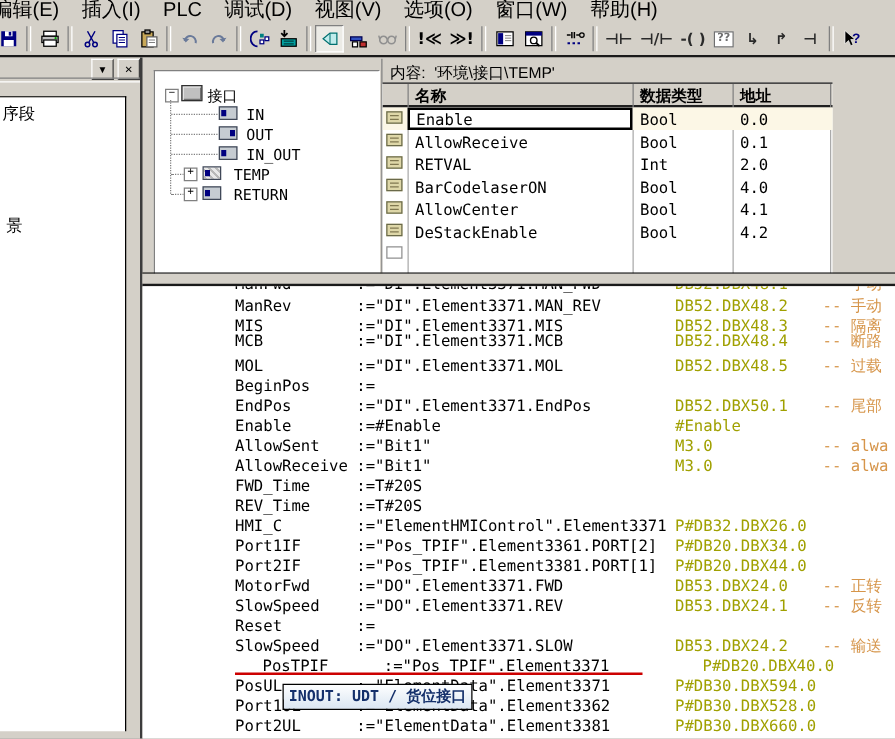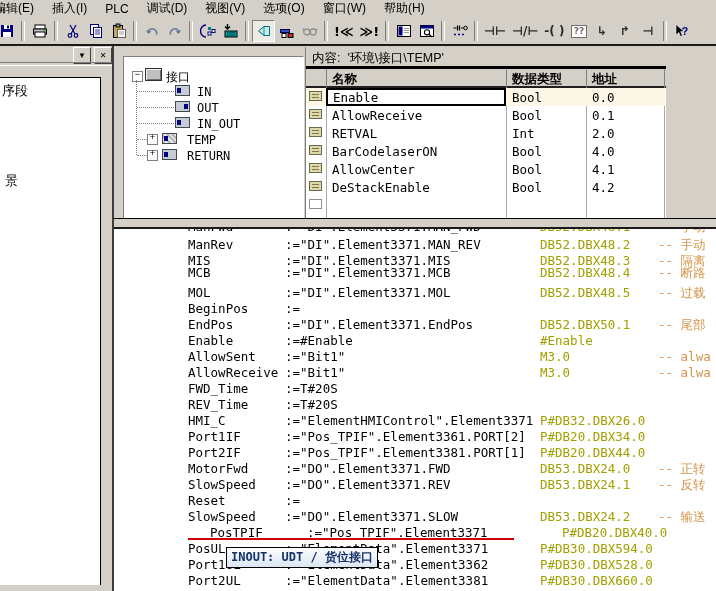--- a/index.html
+++ b/index.html
@@ -1,20 +1,20 @@
 <!DOCTYPE html>
 <html style="--addr: #a0a000; --cmt: #d6954a; --err: #cc0000;"><head>
 <meta charset="utf-8">
 <style>
   html,body{margin:0;padding:0;background:#808080;}
   #screen{position:relative;width:716px;height:591px;background:#d4d0c8;overflow:hidden;
           font-family:"Liberation Sans",sans-serif;cursor:default;-webkit-user-select:none;user-select:none;}
   
   #menubar{position:absolute;left:0;top:0;width:716px;height:18px;display:flex;align-items:center;
-           font-size:12px;color:#000;overflow:hidden;}
+           font-size:16px;color:#000;overflow:hidden;}
   .mitem{padding:1px 9px 2px 9px;white-space:nowrap;}
   .mitem:first-child{margin-left:-15px;}
   
   #toolbar{position:absolute;left:0;top:18px;width:716px;height:26px;display:flex;align-items:center;overflow:hidden;}
   .tbtn{width:23px;height:22px;display:flex;align-items:center;justify-content:center;flex:0 0 auto;
         border:1px solid transparent;background:transparent;padding:0;}
   .tbtn.first{margin-left:-5px;}
   .tbtn.pressed{border-color:#808080 #ffffff #ffffff #808080;background:#ecebe6;}
   .tbtn svg{display:block;}
   .tbtn.textbtn{font-family:"DejaVu Sans","Liberation Sans",sans-serif;font-size:12px;font-weight:bold;
@@ -44,21 +44,21 @@
   .ticon{position:absolute;width:15px;height:11px;background:#c6ccd2;border:1px solid #404858;box-sizing:border-box;}
   .ticon i{position:absolute;left:1px;top:2px;width:4px;height:5px;background:#000080;}
   .ticon.out i{left:auto;right:1px;}
   .ticon.hatch{background:repeating-linear-gradient(45deg,#b8b8b8 0 2px,#e8e8e8 2px 4px);}
   .ticon.root{width:17px;height:13px;background:#c0c0c0;border:1px solid #303030;box-shadow:inset 1px 1px 0 #f0f0f0, inset -1px -1px 0 #707070;}
   .dot-v{position:absolute;width:1px;border-left:1px dotted #808080;}
   .dot-h{position:absolute;height:1px;border-top:1px dotted #808080;}
   
   #div-v{position:absolute;left:305px;top:47px;width:1px;height:171px;background:#808080;}
   #content-header{position:absolute;left:312px;top:50px;font-size:12.5px;color:#000;white-space:pre;}
-  #var-table{position:absolute;left:306px;top:66px;width:360px;height:152px;background:#fff;border-top:3px solid #000000;overflow:hidden;}
+  #var-table{position:absolute;left:306px;top:66px;width:360px;height:152px;background:#fff;border-top:1px solid #000000;overflow:hidden;}
   #vt-header{position:absolute;left:0;top:0;width:410px;height:19px;background:#d4d0c8;border-bottom:2px solid #202020;box-sizing:border-box;}
   .vth{position:absolute;top:2px;font-size:12.5px;font-weight:bold;color:#000;}
   .vline{position:absolute;top:0;width:1px;height:152px;background:#aaa;}
   .vline.hdr{background:#808080;height:19px;}
   .vrow{position:absolute;left:0;width:410px;height:18px;font-family:"DejaVu Sans Mono","Liberation Mono",monospace;font-size:12.5px;color:#000;}
   .vrow.sel{background:#fcf7e6;}
   .vcell{position:absolute;top:2px;white-space:pre;}
   .vicon{position:absolute;left:3px;top:3px;width:13px;height:10px;background:#ded7a8;border:1px solid #6a6a4a;box-sizing:border-box;}
   .vicon:before{content:"";position:absolute;left:2px;top:2px;right:2px;height:1px;background:#807850;box-shadow:0 3px 0 #807850;}
   .vicon.empty{background:#fff;border-color:#909090;}

